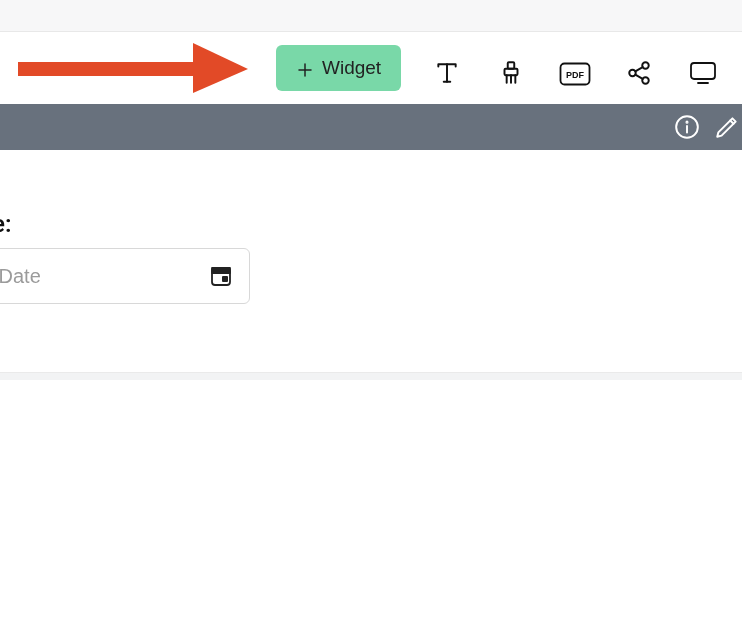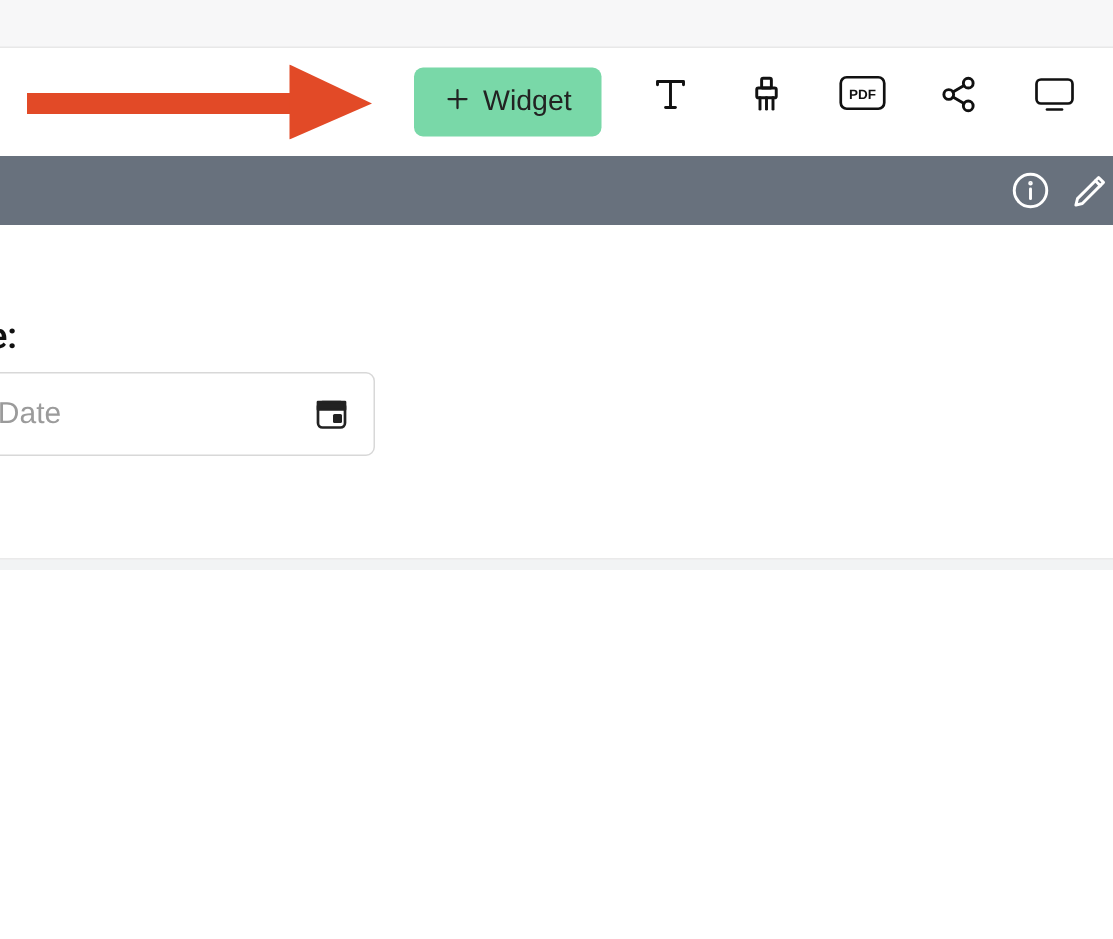--- a/index.html
+++ b/index.html
@@ -33,21 +33,21 @@
 
     .arrow-wrap {
       position: relative;
       width: 230px;
       height: 50px;
       flex: none;
     }
 
     .widget-btn {
       display: inline-flex;
-      align-items: flex-start;
+      align-items: flex-end;
       gap: 8px;
       background: #79d8a8;
       color: #222;
       border: none;
       border-radius: 6px;
       padding: 12px 20px;
       font-size: 19px;
       font-weight: 500;
       cursor: pointer;
       flex: none;
@@ -55,21 +55,21 @@
     .widget-btn .plus {
       display: inline-flex;
       align-items: center;
       justify-content: center;
     }
 
     .tool-icon {
       width: 36px;
       height: 36px;
       display: inline-flex;
-      align-items: flex-start;
+      align-items: flex-end;
       justify-content: center;
       cursor: pointer;
       flex: none;
     }
 
     
     .subbar {
       height: 46px;
       background: #68717d;
       display: flex;

